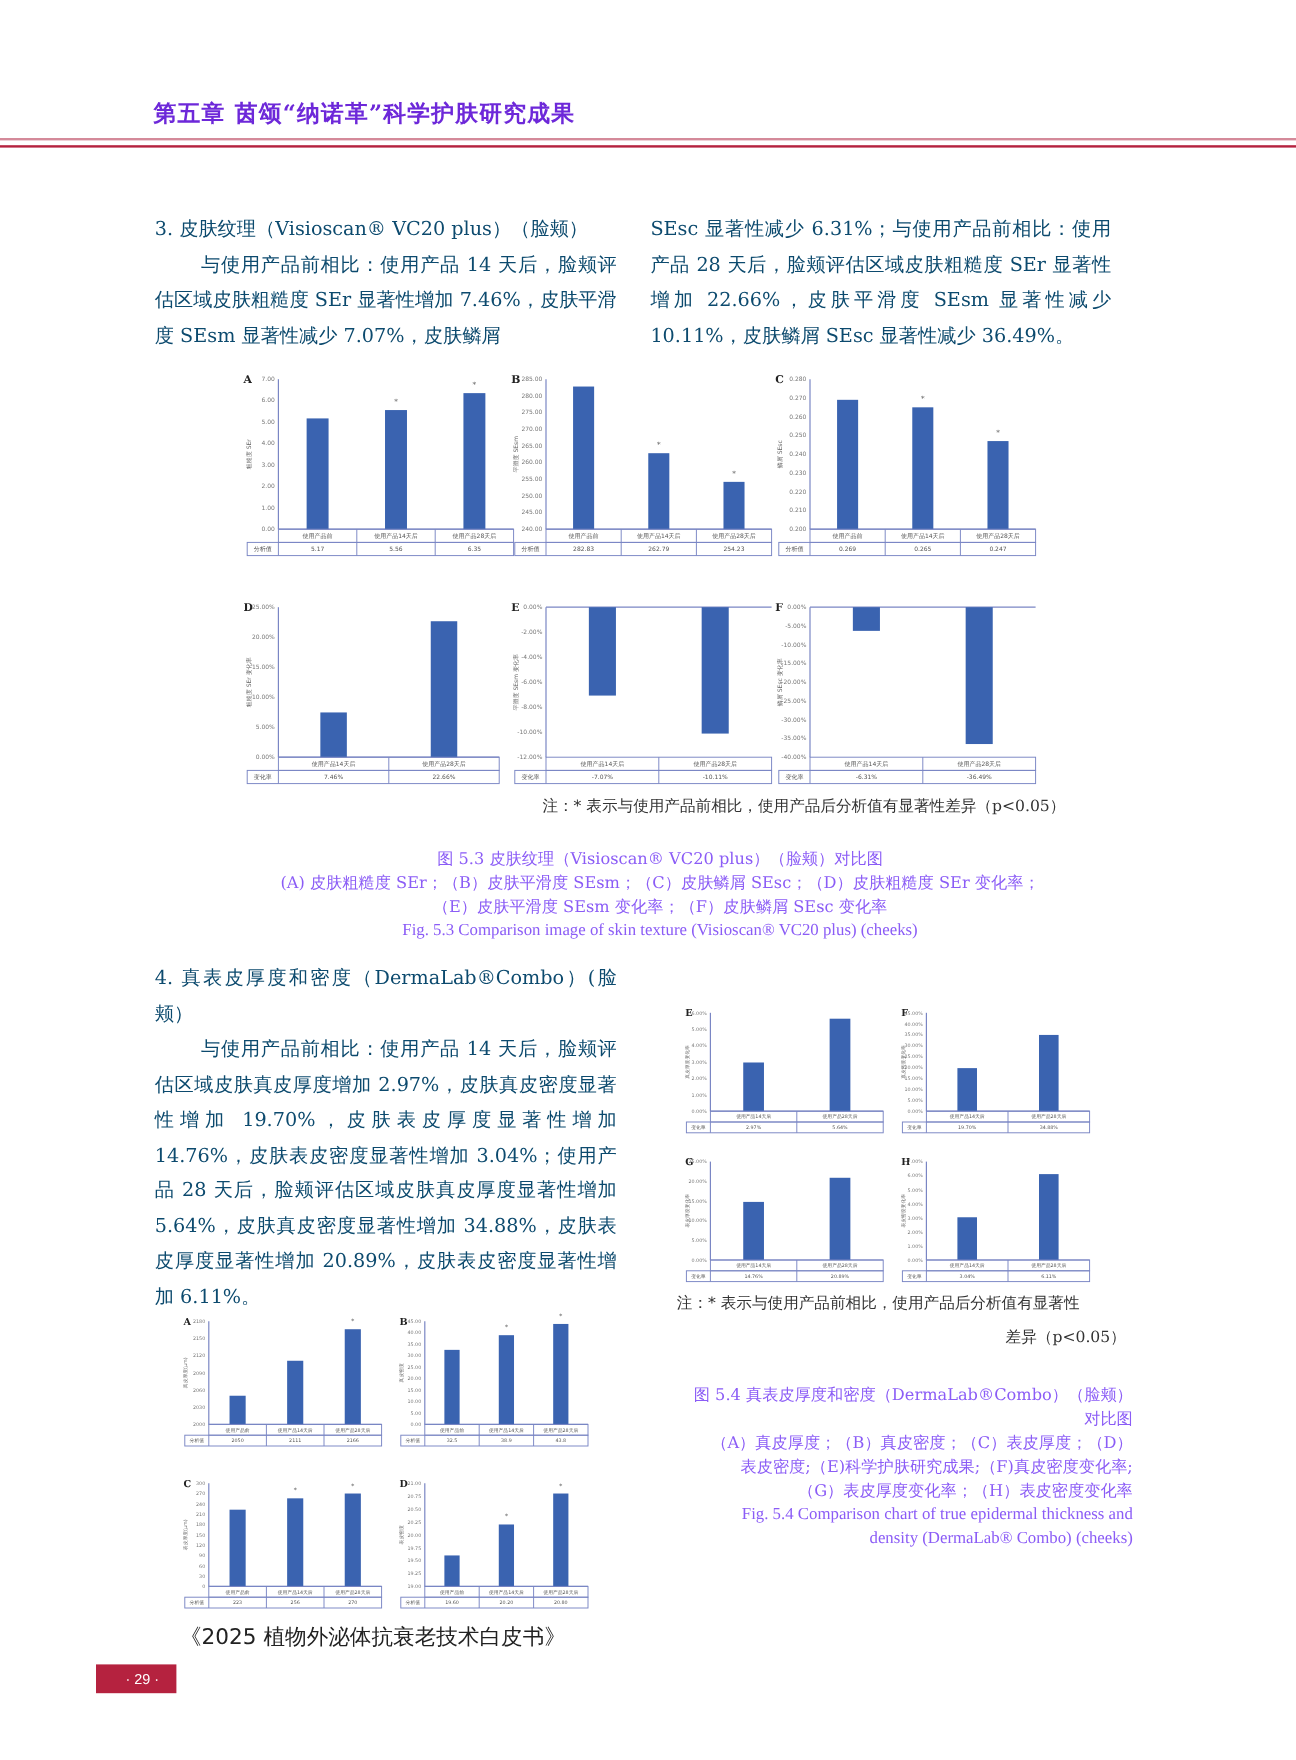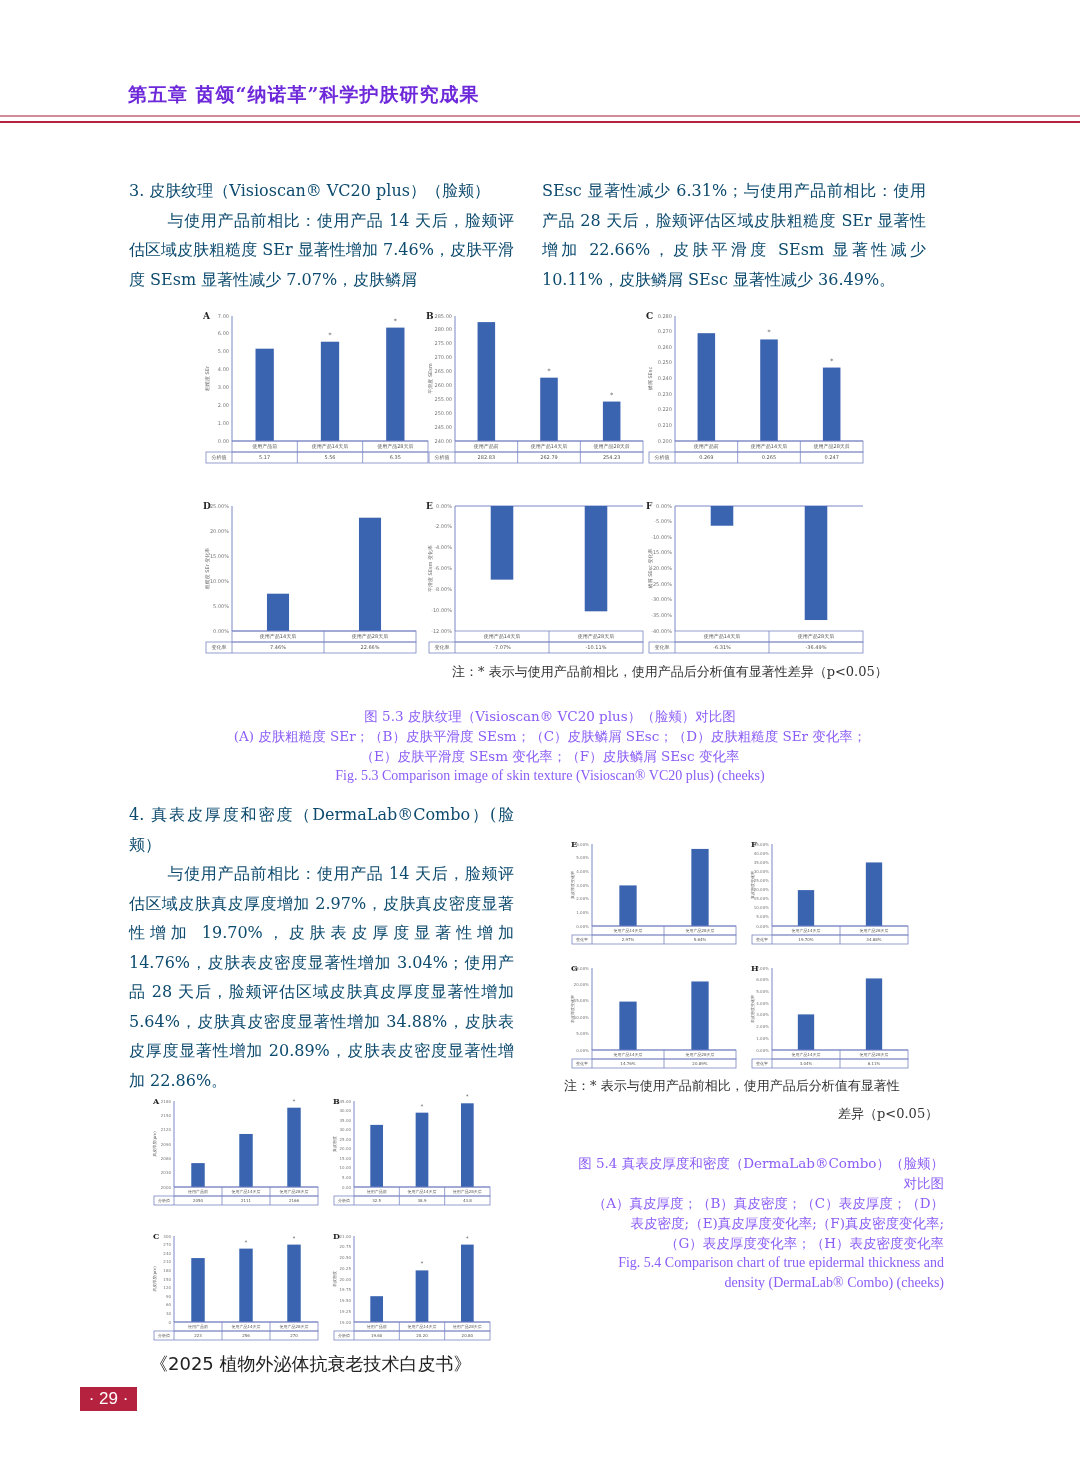--- a/index.html
+++ b/index.html
@@ -9,21 +9,21 @@
   .rule1 { position:absolute; left:0; right:0; top:115px; height:2px; background:#d48a9a; }
   .rule2 { position:absolute; left:0; right:0; top:121px; height:2px; background:#b5223f; }
   .para { position:absolute; font-size:16px; line-height:29.5px; color:#0c4a6e; margin:0; text-align:justify; }
   .para .indent { display:inline-block; width:38px; }
   .chart { position:absolute; }
   .chart svg { display:block; overflow:visible; }
   .note { position:absolute; font-size:13px; color:#333; }
   .caption { position:absolute; font-size:13.5px; text-align:center; color:#8b5cf6; line-height:20px; }
   .caption .en { font-family:"Liberation Serif",serif; font-size:14px; }
   .footer-badge { position:absolute; left:80px; top:1387px; width:57px; height:24px; background:#b5223f; color:#fff;
-                  font-family:"Liberation Sans",sans-serif; font-size:17px; text-align:center; line-height:24px; }
+                  font-family:"Liberation Sans",sans-serif; font-size:12px; text-align:center; line-height:24px;padding-left:10px; }
   .footer-title { position:absolute; left:150px; top:1352px; font-family:"DejaVu Sans","Liberation Sans",sans-serif; font-size:18px; color:#222; }
 </style>
 </head>
 <body>
 
 <div class="header-title">第五章 茵颂“纳诺革”科学护肤研究成果</div>
 <div class="rule1"></div>
 <div class="rule2"></div>
 
 <div class="para" style="left:129px;top:176px;width:385px;">
@@ -218,21 +218,21 @@
 
 <div class="caption" style="left:180px;top:706px;width:740px;">
   <div>图 5.3 皮肤纹理（Visioscan® VC20 plus）（脸颊）对比图</div>
   <div>(A) 皮肤粗糙度 SEr；（B）皮肤平滑度 SEsm；（C）皮肤鳞屑 SEsc；（D）皮肤粗糙度 SEr 变化率；</div>
   <div>（E）皮肤平滑度 SEsm 变化率；（F）皮肤鳞屑 SEsc 变化率</div>
   <div class="en">Fig. 5.3 Comparison image of skin texture (Visioscan® VC20 plus) (cheeks)</div>
 </div>
 
 <div class="para" style="left:129px;top:800px;width:385px;">
   <div>4. 真表皮厚度和密度（DermaLab®Combo）(脸颊）</div>
-  <div><span class="indent"></span><span>与使用产品前相比：使用产品 14 天后，脸颊评估区域皮肤真皮厚度增加 2.97%，皮肤真皮密度显著性增加 19.70%，皮肤表皮厚度显著性增加 14.76%，皮肤表皮密度显著性增加 3.04%；使用产品 28 天后，脸颊评估区域皮肤真皮厚度显著性增加 5.64%，皮肤真皮密度显著性增加 34.88%，皮肤表皮厚度显著性增加 20.89%，皮肤表皮密度显著性增加 22.86%。</span></div>
+  <div><span class="indent"></span><span>与使用产品前相比：使用产品 14 天后，脸颊评估区域皮肤真皮厚度增加 2.97%，皮肤真皮密度显著性增加 19.70%，皮肤表皮厚度显著性增加 14.76%，皮肤表皮密度显著性增加 3.04%；使用产品 28 天后，脸颊评估区域皮肤真皮厚度显著性增加 5.64%，皮肤真皮密度显著性增加 34.88%，皮肤表皮厚度显著性增加 20.89%，皮肤表皮密度显著性增加 6.11%。</span></div>
 </div>
 
 <div class="chart" style="left:568px;top:838px;">
     <svg width="170" height="108" viewBox="0 0 170 108">
       <text x="3" y="9" font-size="8" font-weight="bold" fill="#222" font-family="DejaVu Serif, serif">E</text>
       <text x="0" y="0" font-size="4" fill="#666" transform="translate(6,47) rotate(-90)" text-anchor="middle" font-family="DejaVu Sans, sans-serif">真皮厚度变化率</text>
       <line x1="24" y1="6" x2="24" y2="88" stroke="#7a86c4" stroke-width="1"></line>
       <line x1="24" y1="88" x2="168" y2="88" stroke="#7a86c4" stroke-width="1"></line>
       <text x="21" y="89.5" font-size="4" fill="#777" text-anchor="end" font-family="DejaVu Sans, sans-serif">0.00%</text>
       <text x="21" y="75.83333333333333" font-size="4" fill="#777" text-anchor="end" font-family="DejaVu Sans, sans-serif">1.00%</text>
@@ -336,21 +336,21 @@
     </svg>
   </div>
 
 <div class="note" style="left:564px;top:1077px;">注：* 表示与使用产品前相比，使用产品后分析值有显著性</div>
 <div class="note" style="left:838px;top:1105px;">差异（p&lt;0.05）</div>
 
 <div class="caption" style="left:548px;top:1153px;width:396px;text-align:right;">
   <div>图 5.4 真表皮厚度和密度（DermaLab®Combo）（脸颊）</div>
   <div>对比图</div>
   <div>（A）真皮厚度；（B）真皮密度；（C）表皮厚度；（D）</div>
-  <div>表皮密度;（E)真皮厚度变化率;（F)真皮密度变化率;</div>
+  <div>表皮密度;（E)科学护肤研究成果;（F)真皮密度变化率;</div>
   <div>（G）表皮厚度变化率；（H）表皮密度变化率</div>
   <div class="en">Fig. 5.4 Comparison chart of true epidermal thickness and</div>
   <div class="en">density (DermaLab® Combo) (cheeks)</div>
 </div>
 
 <div class="chart" style="left:150px;top:1095px;">
     <svg width="170" height="112" viewBox="0 0 170 112">
       <text x="3" y="9" font-size="8" font-weight="bold" fill="#222" font-family="DejaVu Serif, serif">A</text>
       <text x="0" y="0" font-size="4" fill="#666" transform="translate(6,49) rotate(-90)" text-anchor="middle" font-family="DejaVu Sans, sans-serif">真皮厚度(μm)</text>
       <line x1="24" y1="6" x2="24" y2="92" stroke="#7a86c4" stroke-width="1"></line>

